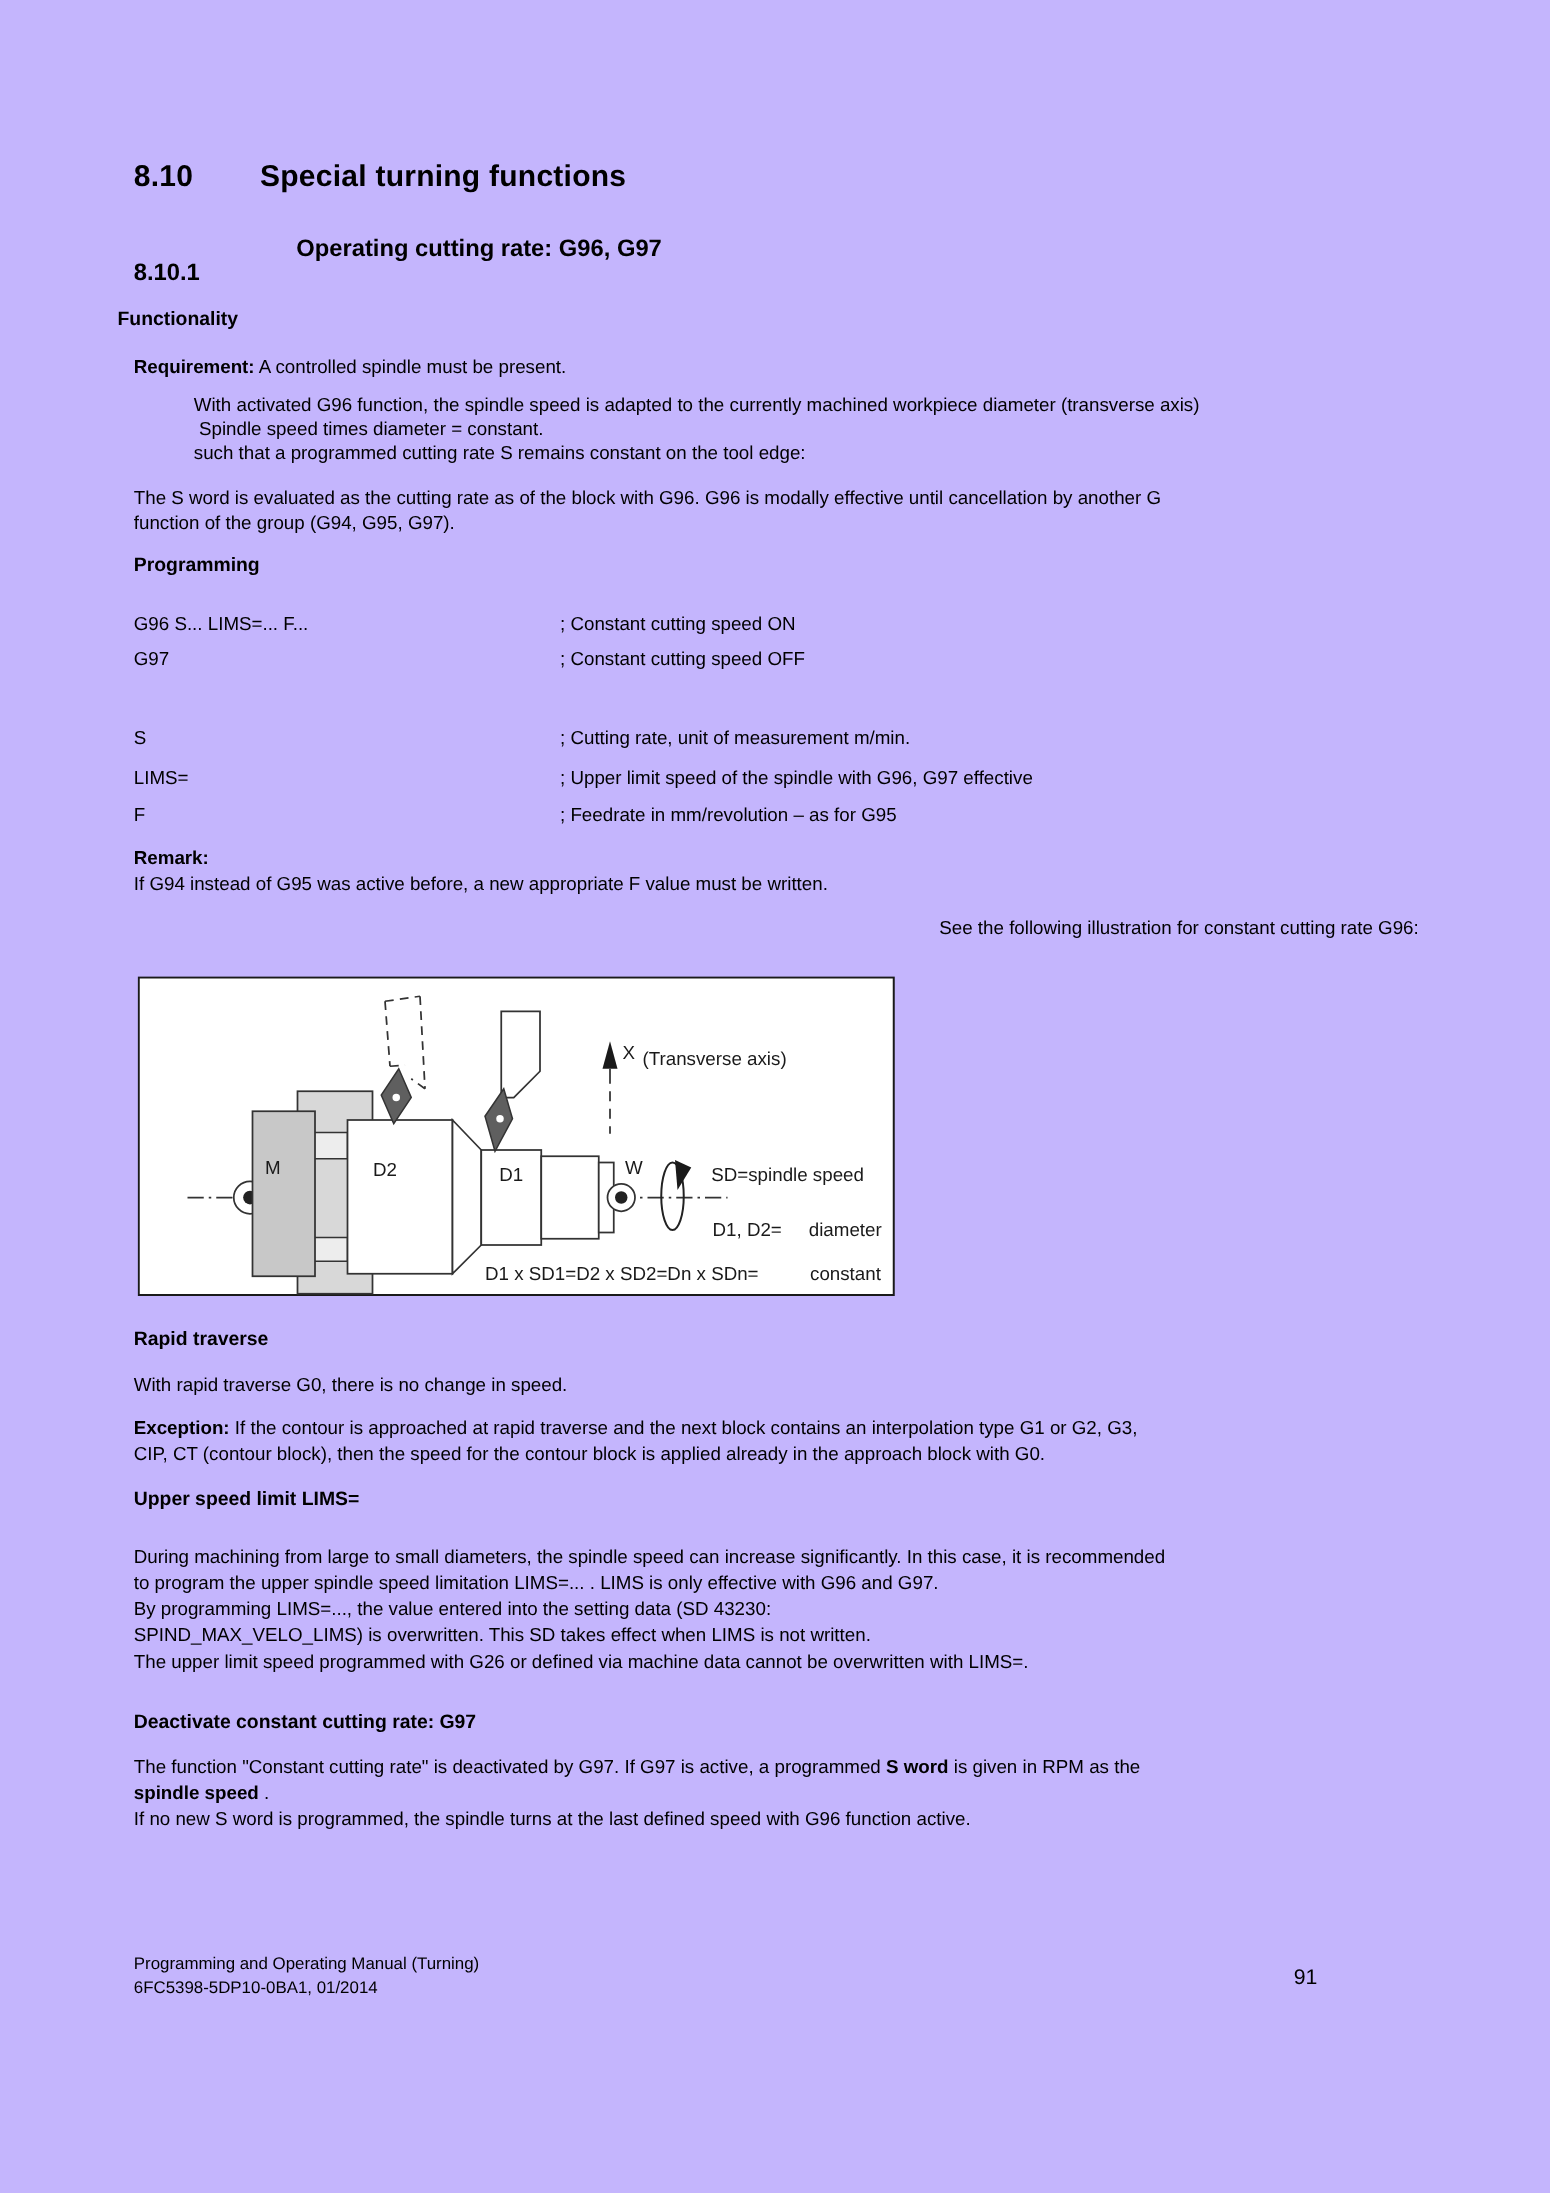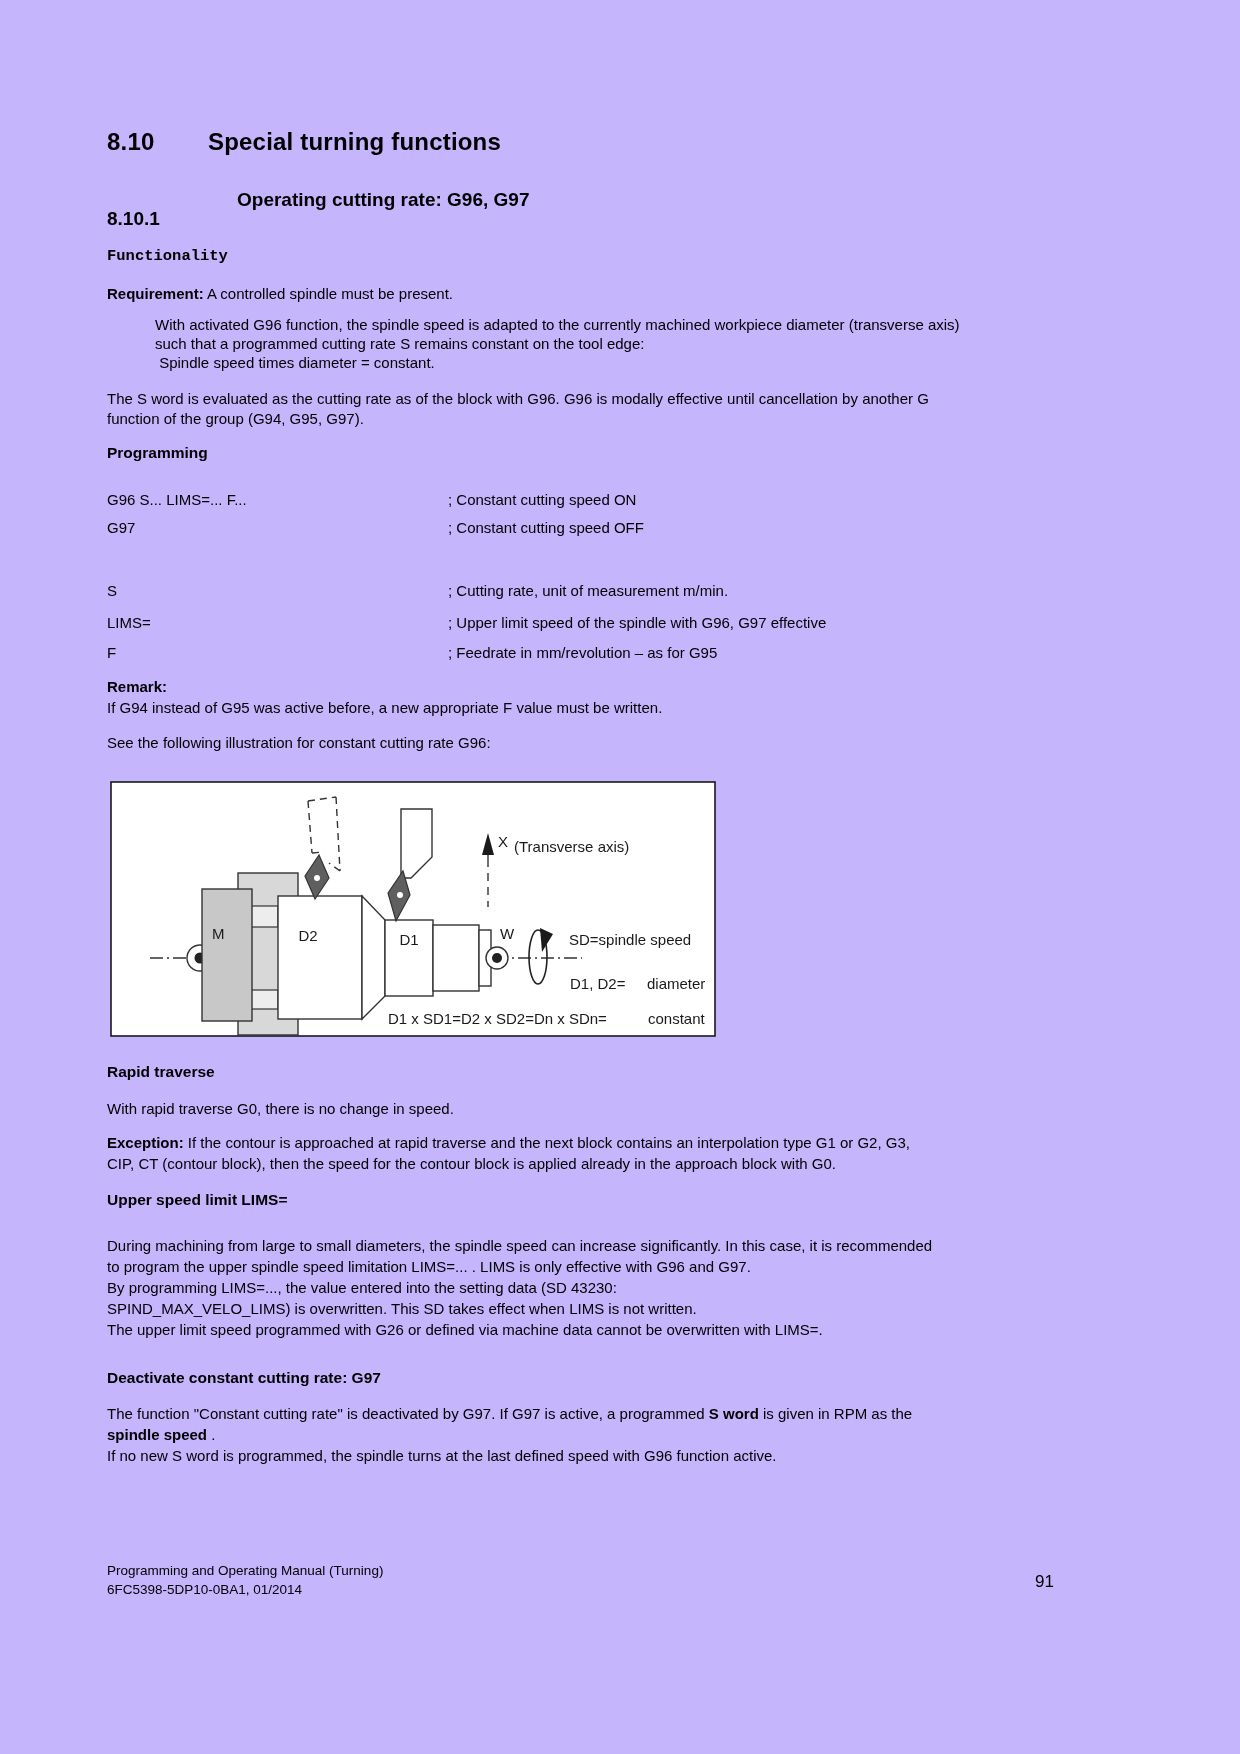--- a/index.html
+++ b/index.html
@@ -29,30 +29,30 @@
 <body>
 
 <div class="page">
 
   <span class="abs h1" style="left:107px; top:128px;">8.10</span>
   <span class="abs h1" style="left:208px; top:128px;">Special turning functions</span>
 
   <span class="abs h2" style="left:107px; top:189px;margin-top:19px;">8.10.1</span>
   <span class="abs h2" style="left:237px; top:189px;">Operating cutting rate: G96, G97</span>
 
-  <div class="abs subhead" style="left:107px; top:247px;font-family:Liberation Mono, monospace;">Functionality</div>
+  <div class="abs subhead" style="left:94px; top:247px;">Functionality</div>
 
   <div class="abs body" style="left:107px; top:284px; width:1028px;">
     <span class="bold">Requirement:</span><span class="line" style="display:inline;"> A controlled spindle must be present.</span>
   </div>
 
   <div class="abs body lh19" style="left:107px; top:315px; width:1040px;">
     <span class="line">With activated G96 function, the spindle speed is adapted to the currently machined workpiece diameter (transverse axis)</span>
+    <span class="line"> Spindle speed times diameter = constant.</span>
     <span class="line">such that a programmed cutting rate S remains constant on the tool edge:</span>
-    <span class="line"> Spindle speed times diameter = constant.</span>
   </div>
 
   <div class="abs body" style="left:107px; top:389px; width:1040px;">
     <span class="line">The S word is evaluated as the cutting rate as of the block with G96. G96 is modally effective until cancellation by another G</span>
     <span class="line">function of the group (G94, G95, G97).</span>
   </div>
 
   <div class="abs subhead" style="left:107px; top:444px;">Programming</div>
 
   <div class="progrow" style="top:491px;">
@@ -72,21 +72,21 @@
     <span class="comment">; Upper limit speed of the spindle with G96, G97 effective</span>
   </div>
   <div class="progrow" style="top:644px;">
     <span class="code">F</span>
     <span class="comment">; Feedrate in mm/revolution – as for G95</span>
   </div>
 
   <div class="abs body bold" style="left:107px; top:677px;">Remark:</div>
   <div class="abs body" style="left:107px; top:698px; width:1028px;">If G94 instead of G95 was active before, a new appropriate F value must be written.</div>
 
-  <div class="abs body" style="left:107px; top:733px; width:1028px;">See the following illustration for constant cutting rate G96:</div>
+  <div class="abs body" style="left:107px; top:733px; width:1028px;text-align:right;">See the following illustration for constant cutting rate G96:</div>
 
   <div class="abs" style="left:110px; top:781px; width:606px; height:256px;">
     <svg width="606" height="256" viewBox="0 0 606 256">
 
       <rect x="1" y="1" width="604" height="254" fill="#ffffff" stroke="#1a1a1a" stroke-width="1.6"></rect>
 
       <line x1="40" y1="177" x2="472" y2="177" stroke="#333" stroke-width="1.4" stroke-dasharray="13 4 2 4"></line>
 
       <rect x="128" y="92" width="60" height="162" fill="#d8d8d8" stroke="#333" stroke-width="1.4"></rect>
       <rect x="141" y="125" width="27" height="21" fill="#ededed" stroke="#333" stroke-width="1.2"></rect>

